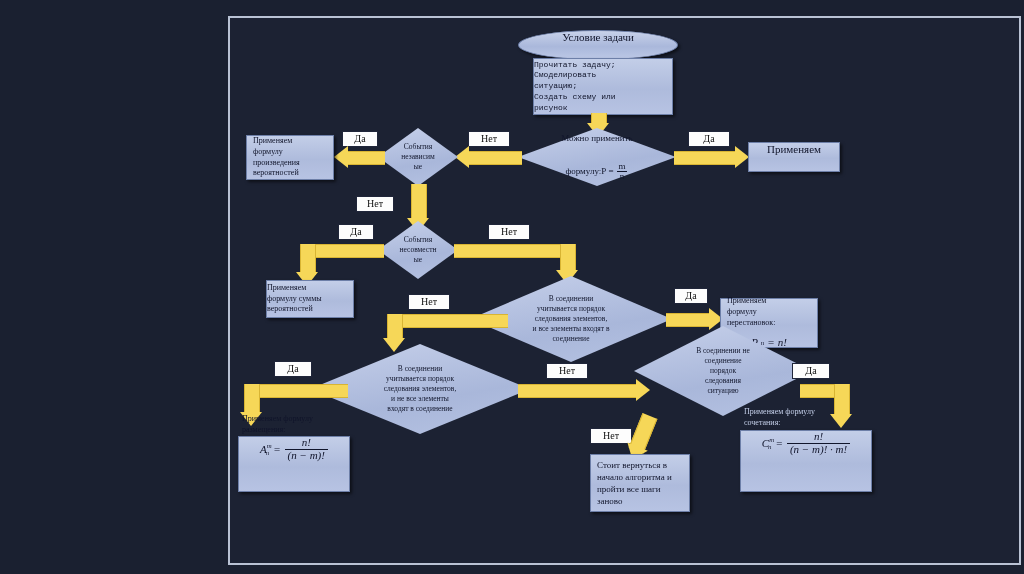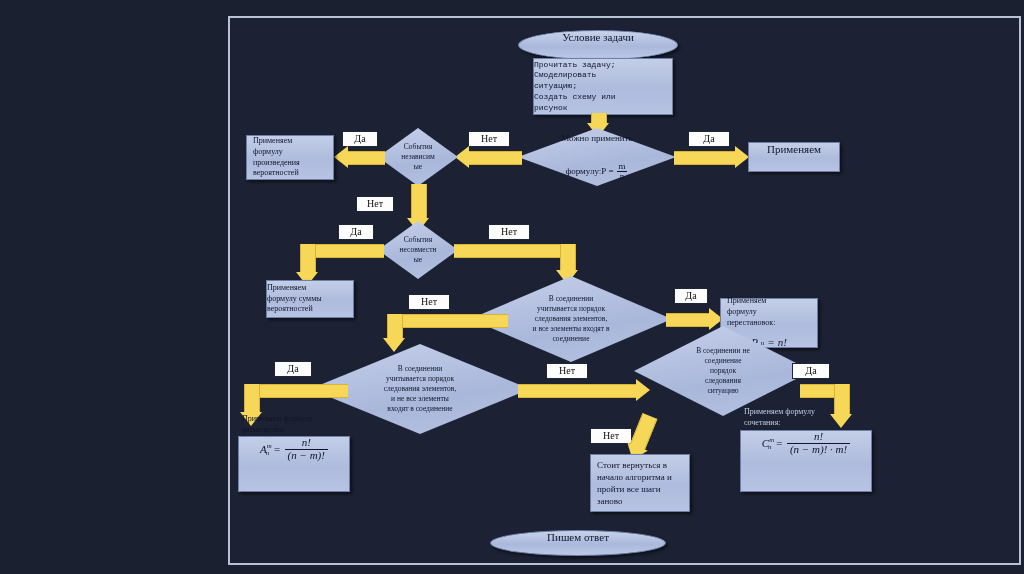--- a/index.html
+++ b/index.html
@@ -261,18 +261,15 @@
     <div class="elbow" style="left:412px;top:398px;width:14px;height:36px;transform:rotate(22deg);transform-origin:top center;border:1px solid #d8b433;border-top:none;"></div>
     <div class="head head-d" style="left:394px;top:428px;transform:rotate(22deg);"></div>
 
     <div class="node rect txt-md" style="left:360px;top:436px;width:100px;height:58px;flex-direction:column;align-items:flex-start;padding-left:6px;text-align:left;">
       <span>Стоит вернуться в</span>
       <span>начало алгоритма и</span>
       <span>пройти все шаги</span>
       <span>заново</span>
     </div>
 
-    <div class="node ellipse txt-lg" style="left:260px;top:512px;width:176px;height:26px;">
-      <span>Пишем ответ</span>
-    </div>
 
   </div>
 </div>
 
 </body></html>

